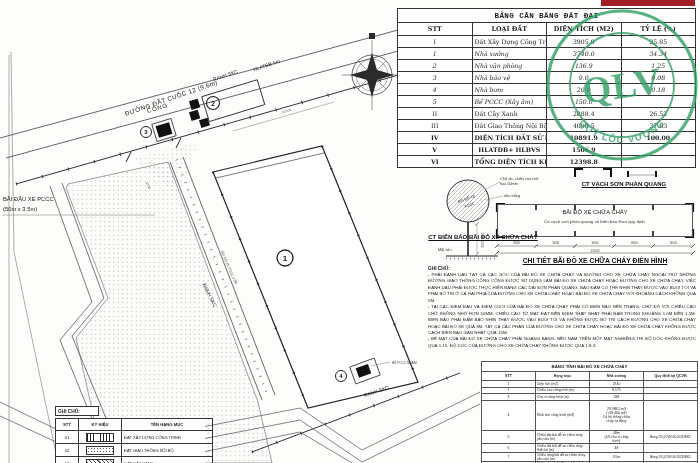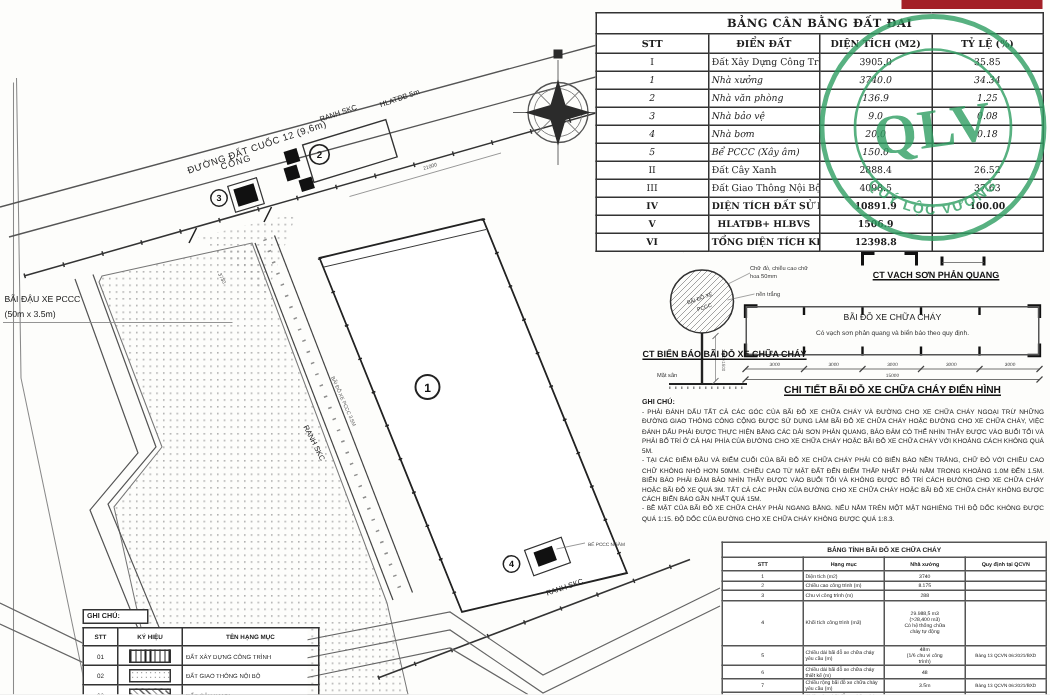--- a/index.html
+++ b/index.html
@@ -5,21 +5,21 @@
   html,body{margin:0;padding:0;background:#e8e8e8;}
   .page{position:relative;width:700px;height:463px;background:#fdfdfb;overflow:hidden;
         font-family:"Liberation Sans",sans-serif;color:#222;}
   .abs{position:absolute;}
   svg{display:block;}
   
   .land-table{left:397px;top:8px;width:299px;background:#fff;z-index:2;}
   .land-table table{border-collapse:collapse;table-layout:fixed;width:299px;
         font-family:"DejaVu Serif",serif;font-size:6.2px;color:#1c1c1c;}
   .land-table td{border:0.8px solid #333;padding:0 2px;height:11px;overflow:hidden;white-space:nowrap;}
-  .land-table .ttl{font-size:7.6px;font-weight:bold;text-align:center;height:13px;letter-spacing:.4px;}
+  .land-table .ttl{font-size:7.6px;font-weight:bold;text-align:center;height:13px;letter-spacing:.4px;font-family:Liberation Mono, monospace;}
   .land-table .hdr td{font-weight:bold;text-align:center;height:12px;font-size:6.4px;}
   .land-table .c{text-align:center;}
   .land-table .it{font-style:italic;}
   .land-table .bold td{font-weight:bold;}
   .land-table .bname{text-align:center;font-weight:bold;}
   
   .stamp{left:543px;top:6px;width:158px;height:158px;z-index:6;opacity:.8;pointer-events:none;}
   .redbar{left:601px;top:0;width:94px;height:6px;background:#a32026;z-index:7;}
   
   .cap{font-weight:bold;text-decoration:underline;text-align:center;color:#111;z-index:3;}
@@ -225,21 +225,21 @@
   </svg>
 
   <div class="abs land-table">
     <table>
       <tbody>
           <tr>
             <td class="ttl" colspan="4">BẢNG CÂN BẰNG ĐẤT ĐAI</td>
           </tr>
       <tr class="hdr">
         <td style="width:26px">STT</td>
-        <td style="width:152px">ĐIỂN ĐẤT</td>
+        <td style="width:152px">LOẠI ĐẤT</td>
         <td style="width:70px">DIỆN TÍCH (M2)</td>
         <td style="width:51px">TỶ LỆ (%)</td>
       </tr>
       <tr>
             <td class="c">I</td>
             <td>Đất Xây Dựng Công Trình</td>
             <td class="c">3905.0</td>
             <td class="c">35.85</td>
           </tr>
       <tr class="it">

